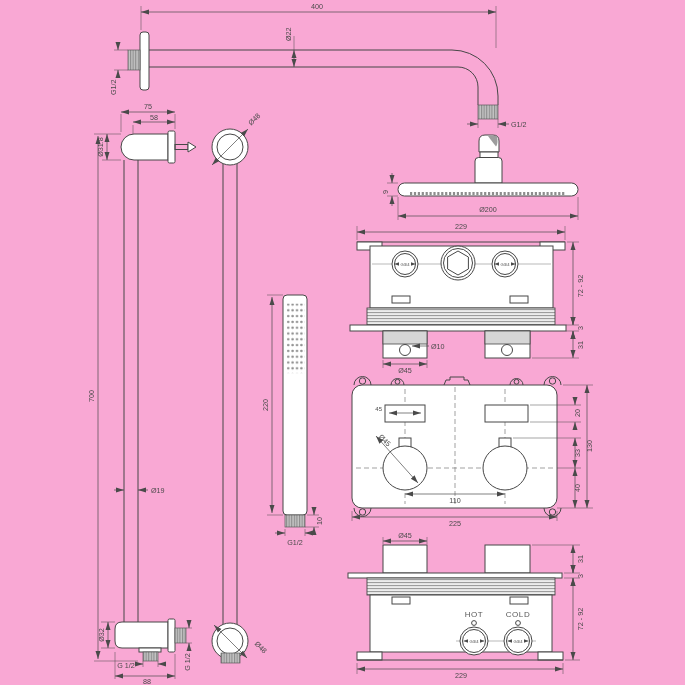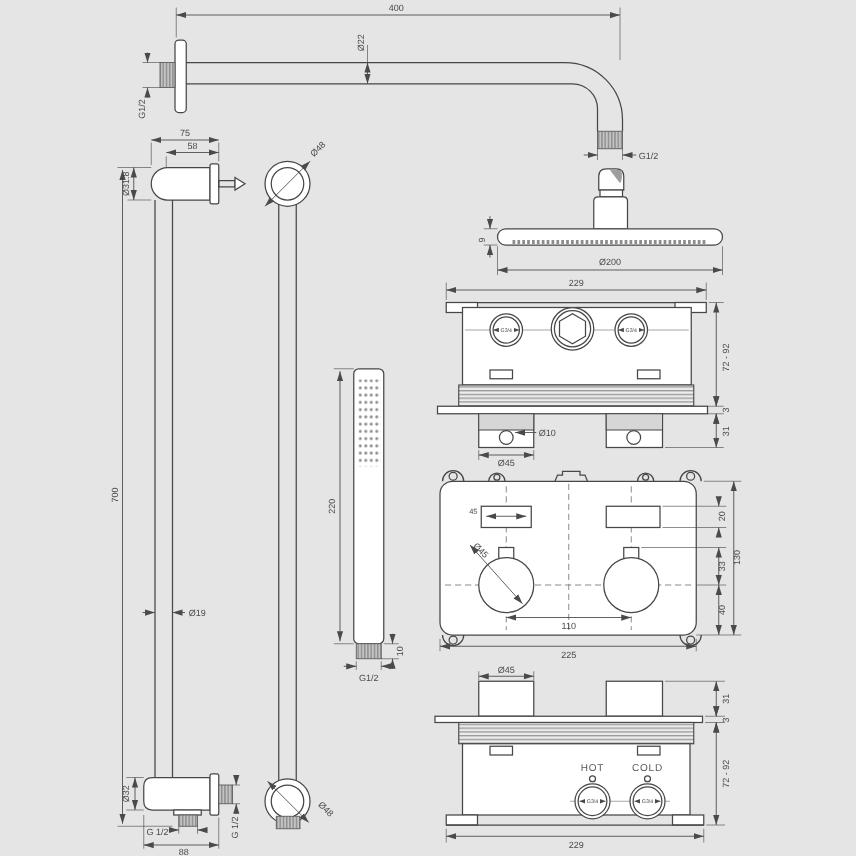--- a/index.html
+++ b/index.html
@@ -1,16 +1,16 @@
 <!DOCTYPE html>
 <html><head>
 <meta charset="utf-8">
 <style>
   html,body{margin:0;padding:0;background:#ffffff;}
-  .stage{position:relative;width:685px;height:685px;background:#e5e5e5;overflow:hidden;}
+  .stage{position:relative;width:685px;height:685px;background:#f9a8d4;overflow:hidden;}
   svg{display:block;}
   text{font-family:"Liberation Sans",sans-serif;font-size:7.2px;fill:#4a4a4a;}
   .t6{font-size:6px;}
   .t4{font-size:4.2px;}
   .t8{font-size:8px;fill:#585858;letter-spacing:0.6px;}
   .o{fill:none;stroke:#474747;stroke-width:1;}
   .of{fill:#ffffff;stroke:#474747;stroke-width:1;}
   .og{fill:#d6d6d6;stroke:#474747;stroke-width:0.8;}
   .thr{fill:url(#thr);stroke:#5a5a5a;stroke-width:0.7;}
   .rib{fill:url(#ribs);stroke:#474747;stroke-width:0.9;}

